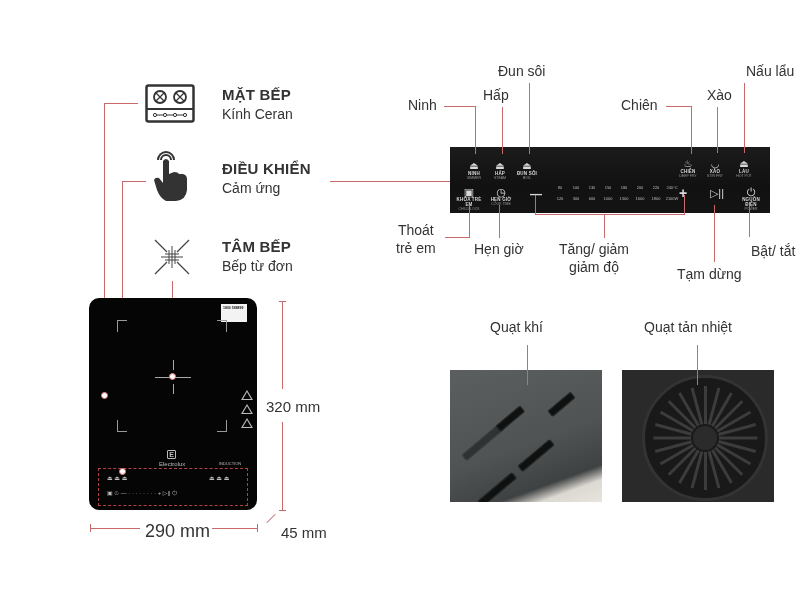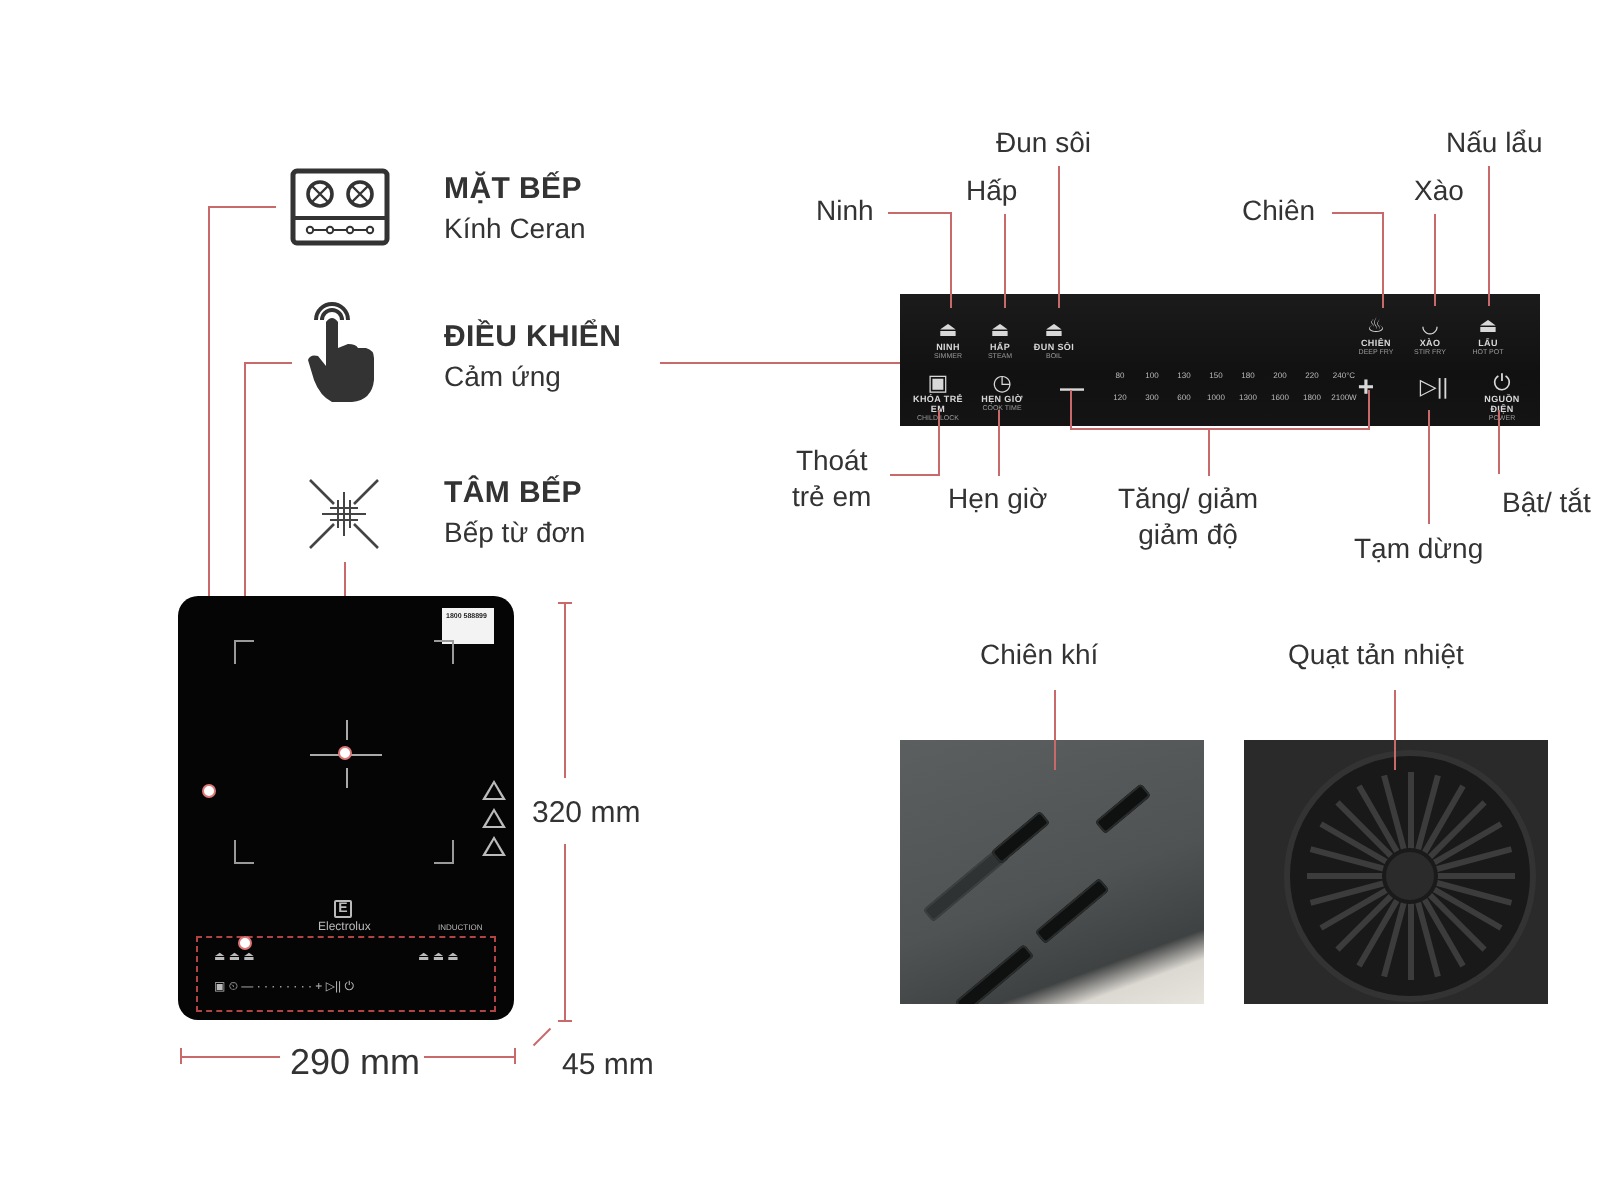--- a/index.html
+++ b/index.html
@@ -216,21 +216,21 @@
 <div class="lbl" style="left:483px;top:87px">Hấp</div>
 <div class="line-v" style="left:502px;top:107px;height:47px"></div>
 <div class="lbl" style="left:498px;top:63px">Đun sôi</div>
 <div class="line-v" style="left:529px;top:83px;height:71px"></div>
 
 <div class="lbl" style="left:621px;top:97px">Chiên</div>
 <div class="line-h" style="left:666px;top:106px;width:26px"></div>
 <div class="line-v" style="left:691px;top:106px;height:48px"></div>
 <div class="lbl" style="left:707px;top:87px">Xào</div>
 <div class="line-v" style="left:717px;top:107px;height:46px"></div>
-<div class="lbl" style="left:723px;top:63px">Nấu lẩu</div>
+<div class="lbl" style="left:746px;top:63px">Nấu lẩu</div>
 <div class="line-v" style="left:744px;top:83px;height:70px"></div>
 
 <div class="line-v" style="left:469px;top:205px;height:33px"></div>
 <div class="line-h" style="left:445px;top:237px;width:25px"></div>
 <div class="lbl center" style="left:396px;top:222px">
   <div>Thoát</div>
   <div>trẻ em</div>
 </div>
 <div class="line-v" style="left:499px;top:205px;height:33px"></div>
 <div class="lbl" style="left:474px;top:241px">Hẹn giờ</div>
@@ -242,21 +242,21 @@
 <div class="lbl center" style="left:559px;top:241px">
   <div>Tăng/ giảm</div>
   <div>giảm độ</div>
 </div>
 
 <div class="line-v" style="left:714px;top:205px;height:57px"></div>
 <div class="lbl" style="left:677px;top:266px">Tạm dừng</div>
 <div class="line-v" style="left:749px;top:205px;height:32px"></div>
 <div class="lbl" style="left:751px;top:243px">Bật/ tắt</div>
 
-<div class="lbl" style="left:490px;top:319px">Chiên khí</div>
+<div class="lbl" style="left:490px;top:319px">Quạt khí</div>
 <div class="line-v" style="left:527px;top:345px;height:40px"></div>
 <div class="photo vent">
   <div class="slot" style="left:14px;top:84px;width:50px;opacity:0.5"></div>
   <div class="slot" style="left:48px;top:55px;width:32px"></div>
   <div class="slot" style="left:30px;top:130px;width:45px"></div>
   <div class="slot" style="left:70px;top:95px;width:42px"></div>
   <div class="slot" style="left:100px;top:40px;width:30px"></div>
 
 </div>
 <div class="line-v" style="left:527px;top:370px;height:15px"></div>

